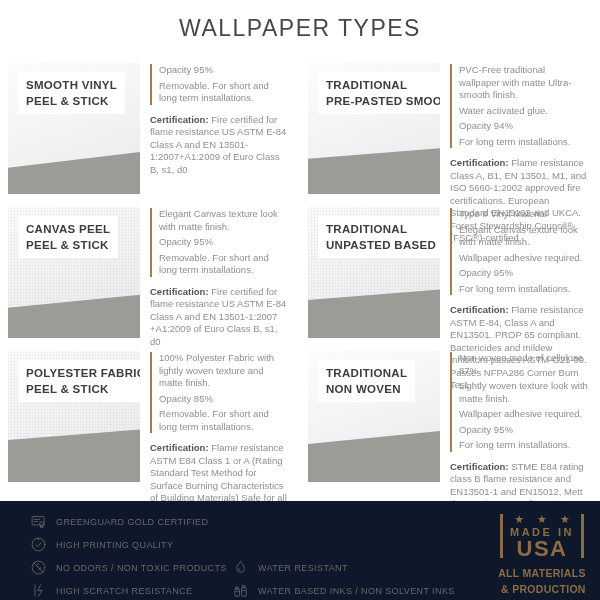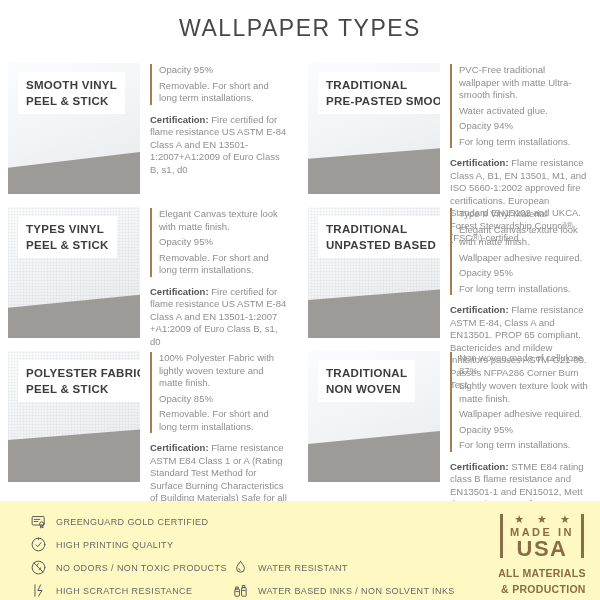--- a/index.html
+++ b/index.html
@@ -76,21 +76,21 @@
   .desc {
     border-left:2px solid #a87c4f;
     padding-left:7px;
   }
   .desc div { margin-bottom:3px; }
   .cert { margin-top:9px; }
   .cert-label { font-weight:700; color:#555555; }
   .footer {
     position:absolute; left:0; bottom:0;
     width:600px; height:99px;
-    background:#fef9c3;
+    background:#0f172a;
     display:flex;
     padding:12px 0 0 30px;
   }
   .feat-col-left  { width:202px; }
   .feat-col-mid   { width:252px;margin-top:46px; }
   .feat-row {
     display:flex; align-items:center;
     margin-bottom:6px; height:17px;
   }
   .feat-icon { width:17px; height:17px; flex:0 0 17px; margin-right:9px; }
@@ -152,21 +152,21 @@
         <div>For long term installations.</div>
       </div>
       <div class="cert"><span class="cert-label">Certification:</span><span> Flame resistance Class A, B1, EN 13501, M1, and ISO 5660-1:2002 approved fire certifications. European Standard EN15102 and UKCA. Forest Stewardship Council® (FSC®)-certified</span></div>
     </div>
   </div>
 
   <div class="panel">
     <div class="panel-image canvas">
       <div class="floor floor-c"></div>
       <div class="panel-label">
-        <div>TYPES VINYL</div>
+        <div>CANVAS PEEL</div>
         <div>PEEL &amp; STICK</div>
       </div>
     </div>
     <div class="panel-text">
       <div class="desc">
         <div>Elegant Canvas texture look with matte finish.</div>
         <div>Opacity 95%</div>
         <div>Removable.  For short and long term installations.</div>
       </div>
       <div class="cert"><span class="cert-label">Certification:</span><span> Fire certified for flame resistance US ASTM E-84 Class A and EN 13501-1:2007 +A1:2009 of Euro Class B, s1, d0</span></div>

